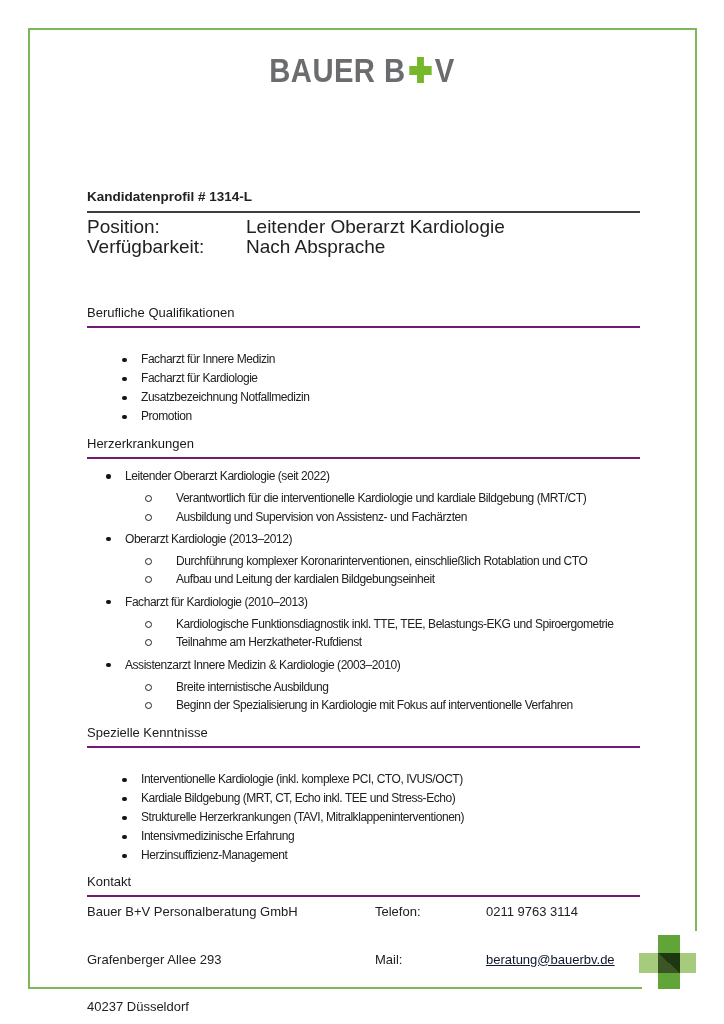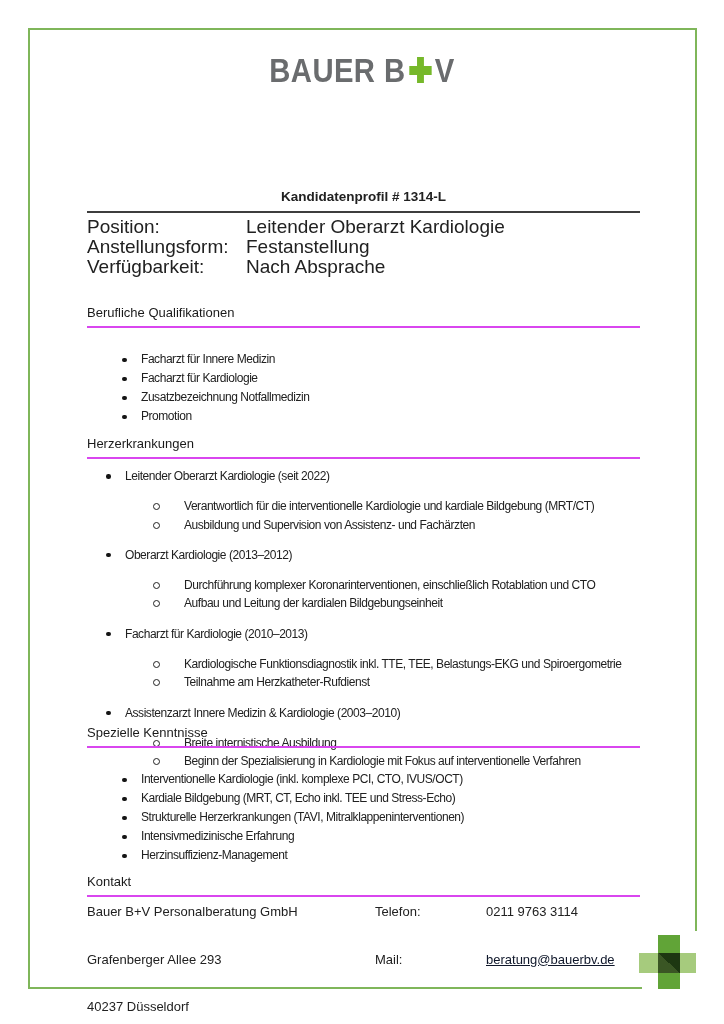--- a/index.html
+++ b/index.html
@@ -23,49 +23,49 @@
   .logo{position:absolute;left:0;top:50px;width:724px;display:flex;justify-content:center;
         align-items:center;gap:2px;transform:scaleX(0.86);transform-origin:center;}
   .logo-text{font-size:34px;font-weight:700;color:#6a6c6e;letter-spacing:0.5px;line-height:40px;}
   .logo-plus{position:relative;width:26px;height:26px;margin:0 2px;}
   .logo-plus::before{content:"";position:absolute;left:9px;top:0;width:8.5px;height:26px;background:#76b82a;}
   .logo-plus::after{content:"";position:absolute;left:0;top:9px;width:26px;height:8.5px;background:#76b82a;}
 
   .content{position:absolute;left:87px;top:0;width:553px;}
 
   .doc-title{position:absolute;top:189px;width:553px;font-size:13.5px;font-weight:700;
-             line-height:16px;padding-bottom:6px;border-bottom:2px solid #3d3d3d;text-align:center;}
+             line-height:16px;padding-bottom:6px;border-bottom:2px solid #3d3d3d;}
 
   .meta{position:absolute;top:217px;width:553px;}
   .meta-row{display:flex;line-height:20px;font-size:19px;}
   .meta-label{width:159px;flex:0 0 auto;}
   .meta-value{flex:1;}
 
   .section{position:absolute;width:553px;font-size:13px;line-height:16px;color:#1a1a1a;
-           padding-bottom:5px;border-bottom:2px solid #d946ef;}
+           padding-bottom:5px;border-bottom:2px solid #701a75;}
   .sec-qual{top:305px;}
   .sec-exp{top:436px;}
   .sec-skill{top:725px;}
   .sec-contact{top:874px;}
 
   ul.blist{position:absolute;list-style:none;margin:16px;padding:0;width:553px;
            font-size:12px;letter-spacing:-0.45px;}
   ul.blist>li{position:relative;padding-left:38px;line-height:19px;}
   ul.blist>li::before{content:"";position:absolute;left:19px;top:7.5px;width:4.5px;height:4.5px;
                       border-radius:50%;background:#141414;}
   .list-qual{top:334px;}
   .list-skill{top:754px;width:553px;}
   .list-skill>li{line-height:19.2px;}
 
   ul.exp{position:absolute;top:467px;list-style:none;margin:0;padding:0;width:573px;
          font-size:12px;letter-spacing:-0.45px;}
   ul.exp>li{position:relative;padding-left:38px;line-height:18.3px;}
   ul.exp>li::before{content:"";position:absolute;left:19px;top:7px;width:4.5px;height:4.5px;
                     border-radius:50%;background:#141414;}
-  ul.sub{list-style:none;margin:12px;padding:0;}
+  ul.sub{list-style:none;margin:4px;padding:0;}
   ul.sub>li{position:relative;padding-left:47px;line-height:18.3px;}
   ul.sub>li::before{content:"";position:absolute;left:16px;top:6px;width:5px;height:5px;
                     border:1px solid #222;border-radius:50%;background:transparent;box-sizing:content-box;}
 
   .contact-body{position:absolute;top:902px;width:553px;display:grid;
                 grid-template-columns:260px 83px 1fr;font-size:13px;line-height:19.5px;gap:28px;}
   .mail-link{color:#0f172a;text-decoration:underline;cursor:pointer;}
 </style>
 </head>
 <body>
@@ -93,24 +93,20 @@
 
     <div class="doc-title">Kandidatenprofil # 1314-L</div>
 
     <div class="meta">
 
         <div class="meta-row">
           <span class="meta-label">Position:</span>
           <span class="meta-value">Leitender Oberarzt Kardiologie</span>
         </div>
 
-        <div class="meta-row">
-          <span class="meta-label">Anstellungsform:</span>
-          <span class="meta-value">Festanstellung</span>
-        </div>
 
         <div class="meta-row">
           <span class="meta-label">Verfügbarkeit:</span>
           <span class="meta-value">Nach Absprache</span>
         </div>
       </div>
 
     <div class="section sec-qual">Berufliche Qualifikationen</div>
     <ul class="blist list-qual">
 

